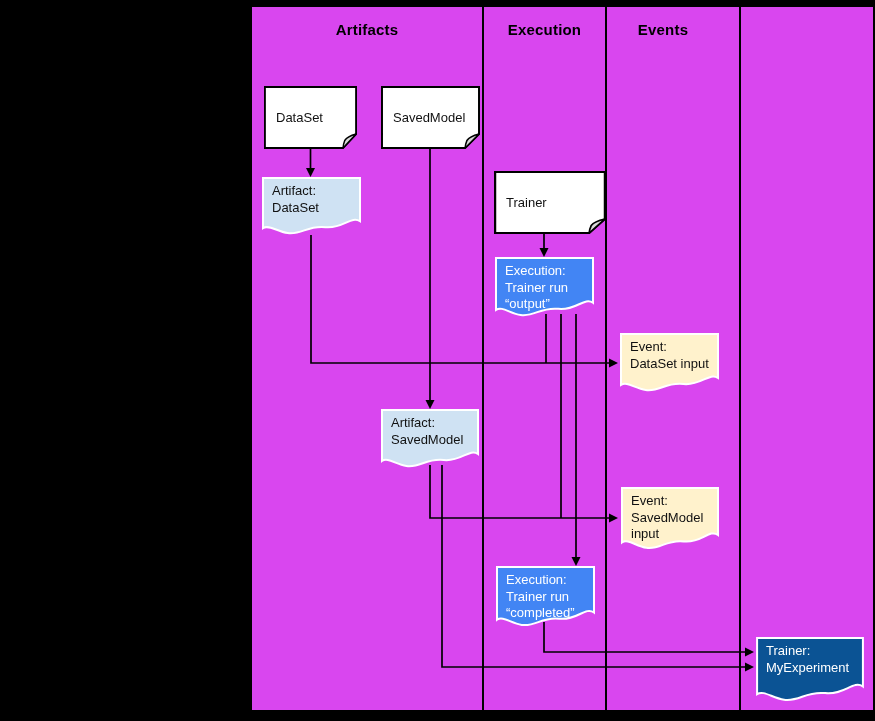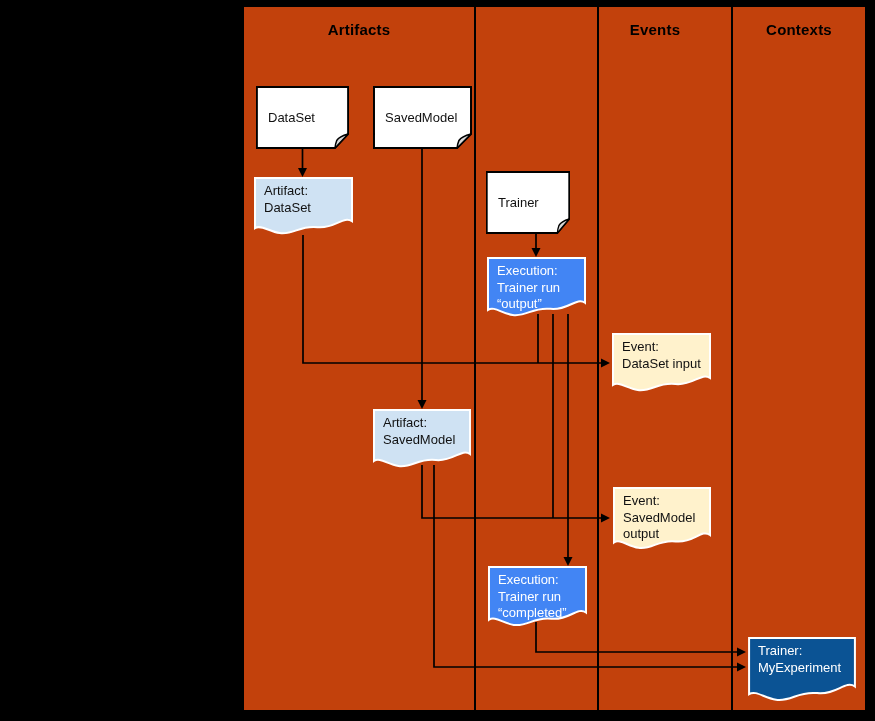--- a/index.html
+++ b/index.html
@@ -1,22 +1,22 @@
 <!DOCTYPE html>
 <html><head>
 <meta charset="utf-8">
 <style>
   html,body{margin:0;padding:0;}
   body{
     width:875px;height:721px;background:#000;position:relative;overflow:hidden;
     font-family:"Liberation Sans", sans-serif;
   }
   #diagram{
-    position:absolute;left:243px;top:6px;width:623px;height:705px;
-    background:#c2410c;border:1px solid #000;box-sizing:border-box;
+    position:absolute;left:251px;top:6px;width:623px;height:705px;
+    background:#d946ef;border:1px solid #000;box-sizing:border-box;
   }
   .lane-divider{position:absolute;top:0;bottom:0;width:2px;background:#000;}
   .lane-header{
     position:absolute;top:11px;height:22px;display:flex;align-items:center;justify-content:center;
     font-size:15px;font-weight:bold;color:#000;letter-spacing:0.2px;
   }
   .node{position:absolute;}
   .node svg{position:absolute;left:0;top:0;width:100%;height:100%;display:block;}
   .doc-text{
     position:absolute;left:12px;top:0;height:52px;display:flex;align-items:center;
@@ -40,22 +40,22 @@
 </head>
 <body>
 
 <div id="diagram">
 
   <div class="lane-divider" style="left:230px"></div>
   <div class="lane-divider" style="left:353px"></div>
   <div class="lane-divider" style="left:487px"></div>
 
   <div class="lane-header" style="left:0;width:230px">Artifacts</div>
+  <div class="lane-header" style="left:232px;width:121px">Execution</div>
   <div class="lane-header" style="left:355px;width:112px">Events</div>
-  <div class="lane-header" style="left:489px;width:132px">Contexts</div>
 
   <svg width="623" height="705" viewBox="0 0 623 705" style="position:absolute;left:0;top:0;">
 
     <path class="edge" d="M58.5,142 V161"></path>
       <path class="arrowhead" d="M54,161 L63,161 L58.5,170 Z"></path>
 
     <path class="edge" d="M178,142 V393"></path>
       <path class="arrowhead" d="M173.5,393 L182.5,393 L178,402 Z"></path>
 
     <path class="edge" d="M292,227 V241"></path>
@@ -90,21 +90,21 @@
   </div>
 
   <div class="node" style="left:129px;top:79px;width:99px;height:63px">
     <svg viewBox="0 0 100 63" preserveAspectRatio="none">
       <path class="doc-fill" d="M1,1 H99 V48 L85,62 H1 Z"></path>
       <path class="doc-fold" d="M85,62 L99,48 C93,49.5 88.5,52 86.8,54.5 C85.7,57.2 85,59.5 85,62 Z"></path>
     </svg>
     <div class="doc-text" style="height:63px">SavedModel</div>
   </div>
 
-  <div class="node" style="left:242px;top:164px;width:84px;height:63px">
+  <div class="node" style="left:242px;top:164px;width:112px;height:63px">
     <svg viewBox="0 0 100 63" preserveAspectRatio="none">
       <path class="doc-fill" d="M1,1 H99 V48 L85,62 H1 Z"></path>
       <path class="doc-fold" d="M85,62 L99,48 C93,49.5 88.5,52 86.8,54.5 C85.7,57.2 85,59.5 85,62 Z"></path>
     </svg>
     <div class="doc-text" style="height:63px">Trainer</div>
   </div>
 
   <div class="node" style="left:10px;top:170px;width:99px;height:59px">
     <svg viewBox="0 0 100 60" preserveAspectRatio="none">
       <path class="tape-path fill-artifact" d="M1,1 L99,1 L99,45 C90,39 82,53 64,51 C46,49 40,59 26,57 C15,55.5 7,48 1,52 Z"></path>
@@ -146,21 +146,21 @@
     </div>
   </div>
 
   <div class="node" style="left:369px;top:480px;width:98px;height:64px">
     <svg viewBox="0 0 100 60" preserveAspectRatio="none">
       <path class="tape-path fill-event" d="M1,1 L99,1 L99,45 C90,39 82,53 64,51 C46,49 40,59 26,57 C15,55.5 7,48 1,52 Z"></path>
     </svg>
     <div class="tape-text">
       <div>Event:</div>
       <div>SavedModel</div>
-      <div>output</div>
+      <div>input</div>
     </div>
   </div>
 
   <div class="node" style="left:244px;top:559px;width:99px;height:62px">
     <svg viewBox="0 0 100 60" preserveAspectRatio="none">
       <path class="tape-path fill-exec" d="M1,1 L99,1 L99,45 C90,39 82,53 64,51 C46,49 40,59 26,57 C15,55.5 7,48 1,52 Z"></path>
     </svg>
     <div class="tape-text light">
       <div>Execution:</div>
       <div>Trainer run</div>

